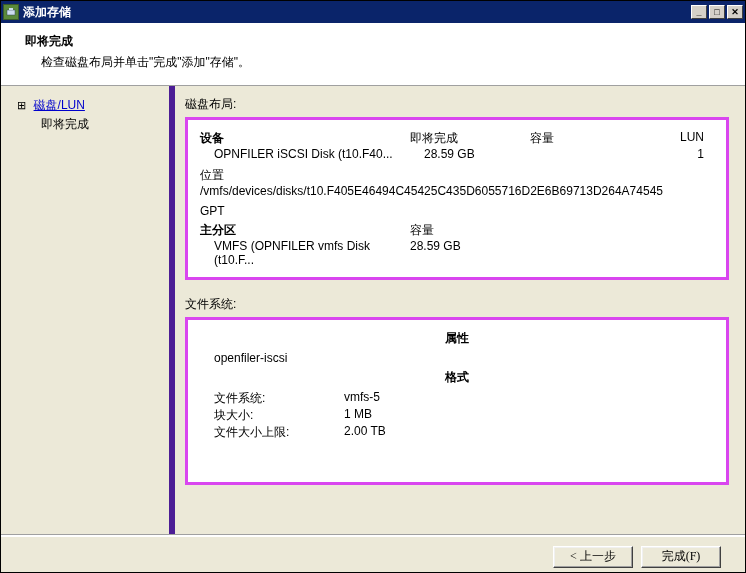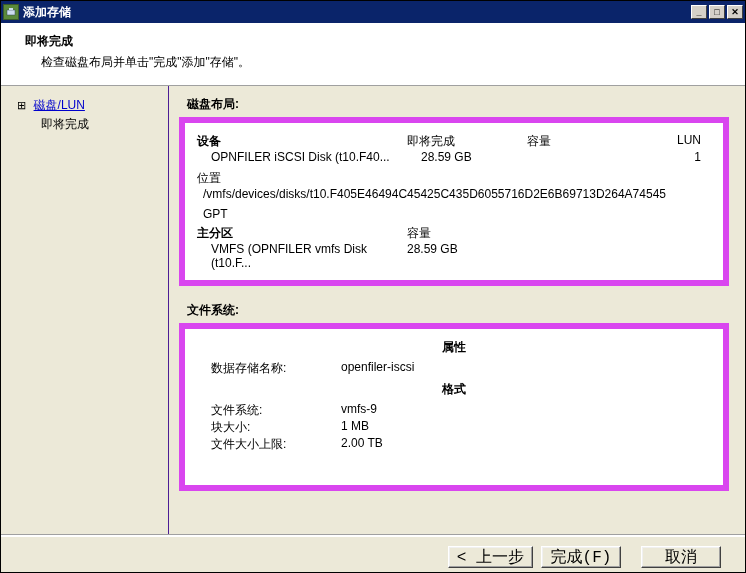--- a/index.html
+++ b/index.html
@@ -60,52 +60,52 @@
   .hdr-title { font-weight: bold; margin-bottom: 4px; }
   .hdr-desc { margin-left: 16px; }
   .main-split {
     display: flex;
     height: 448px;
     background: #ece9d8;
   }
   .sidebar {
     width: 190px;
     padding: 10px 6px;
-    border-right: 1px solid #4c1d95;
+    border-right: 6px solid #4c1d95;
   }
   .tree-row { padding: 1px 0 1px 10px; }
   .tree-row.expandable::before {
     content: "⊞";
     font-size: 11px;
     margin-right: 4px;
   }
   .tree-link { color: #0000cc; text-decoration: underline; cursor: pointer; }
   .tree-current { margin-left: 24px; }
   .content {
     flex: 1;
     padding: 10px 16px 10px 10px;
   }
-  .section-label { margin: 0 0 4px 8px; font-weight: bold; }
+  .section-label { margin: 0 0 4px 0; }
   .panel {
     background: #fff;
-    border: 6px solid #d946ef;
+    border: 3px solid #d946ef;
     padding: 10px 12px;
     margin-bottom: 16px;
   }
   .panel-label { font-weight: bold; margin-bottom: 4px; text-align: center; }
   .dev-table { margin-left: 14px; }
   .dev-head, .dev-row { display: flex; }
   .c-device { width: 210px; }
   .c-drive { width: 120px; }
   .c-cap { width: 150px; }
   .c-lun { flex: 1; text-align: right; padding-right: 10px; }
   .dev-head .c-device { font-weight: bold; margin-left: -14px; }
   .field-block { margin-top: 6px; }
   .field-label { margin-bottom: 0; }
-  .field-val { margin-left: 6px; }
+  .field-val { margin-left: 0; }
   .part-head { display: flex; margin-top: 4px; }
   .part-head .p-name { width: 210px; font-weight: bold; margin-left: 0; }
   .part-head .p-cap { width: 120px; }
   .part-row { display: flex; margin-left: 14px; }
   .part-row .p-name { width: 196px; }
   .part-row .p-cap { width: 120px; }
   .kv { display: flex; margin-left: 14px; }
   .kv .k { width: 130px; }
   .kv .v { }
   .footer {
@@ -119,22 +119,22 @@
     background: #ece9d8;
   }
   .btn {
     min-width: 80px;
     height: 22px;
     background: #ece9d8;
     border: 1px solid #404040;
     border-top-color: #fff;
     border-left-color: #fff;
     box-shadow: inset -1px -1px 0 #a0a0a0, inset 1px 1px 0 #f0f0f0;
-    font-family: Liberation Mono, monospace;
-    font-size: 16px;
+    font-family: Liberation Serif, serif;
+    font-size: 12px;
     cursor: pointer;
     padding: 0 8px;
   }
   .divider-line {
     border-top: 1px solid #a0a0a0;
     border-bottom: 1px solid #fff;
     height: 0;
   }
 </style>
 </head>
@@ -200,38 +200,36 @@
       <div class="part-row">
         <div class="p-name">VMFS (OPNFILER vmfs Disk (t10.F...</div>
         <div class="p-cap">28.59 GB</div>
       </div>
     </div>
 
     <div class="section-label">文件系统:</div>
     <div class="panel" style="height:168px;">
       <div class="panel-label">属性</div>
       <div class="kv">
-        <div class="k">数据存储名称:</div>
         <div class="v">openfiler-iscsi</div>
       </div>
       <div class="panel-label" style="margin-top:4px;">格式</div>
       <div class="kv">
         <div class="k">文件系统:</div>
-        <div class="v">vmfs-9</div>
+        <div class="v">vmfs-5</div>
       </div>
       <div class="kv">
         <div class="k">块大小:</div>
         <div class="v">1 MB</div>
       </div>
       <div class="kv">
         <div class="k">文件大小上限:</div>
         <div class="v">2.00 TB</div>
       </div>
     </div>
   </div>
 </div>
 
 <div class="divider-line"></div>
 <div class="footer">
   <button class="btn">&lt; 上一步</button>
   <button class="btn">完成(F)</button>
-  <button class="btn" style="margin-left:12px;">取消</button>
 </div>
 
 </body></html>

